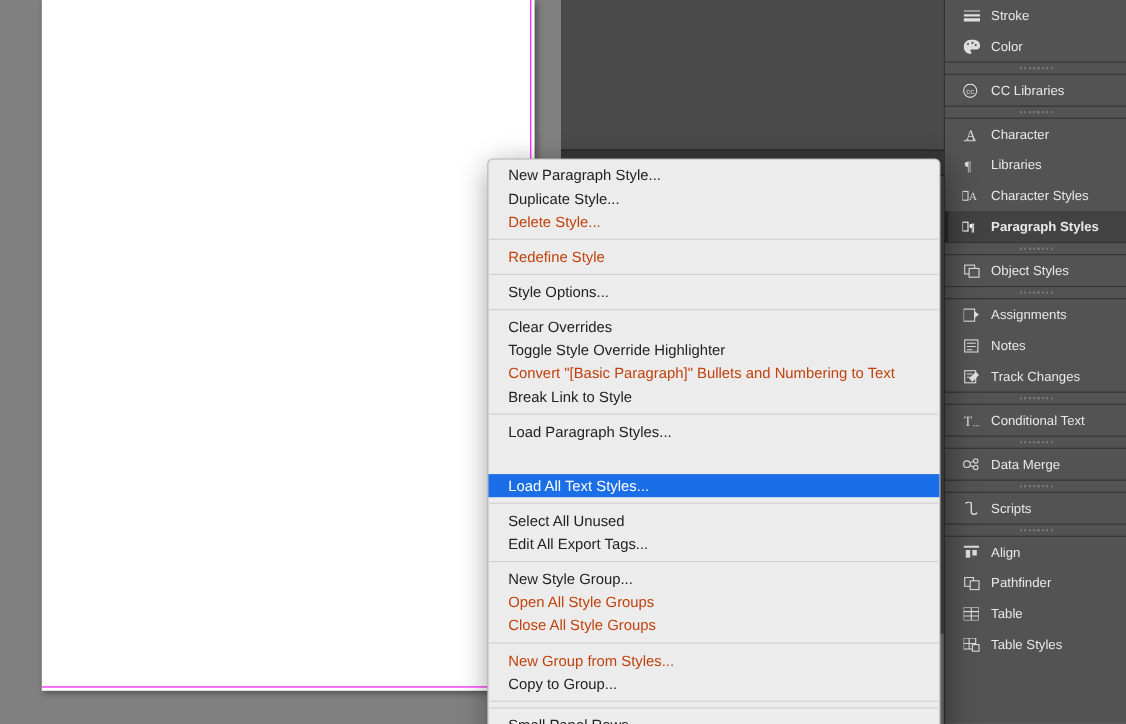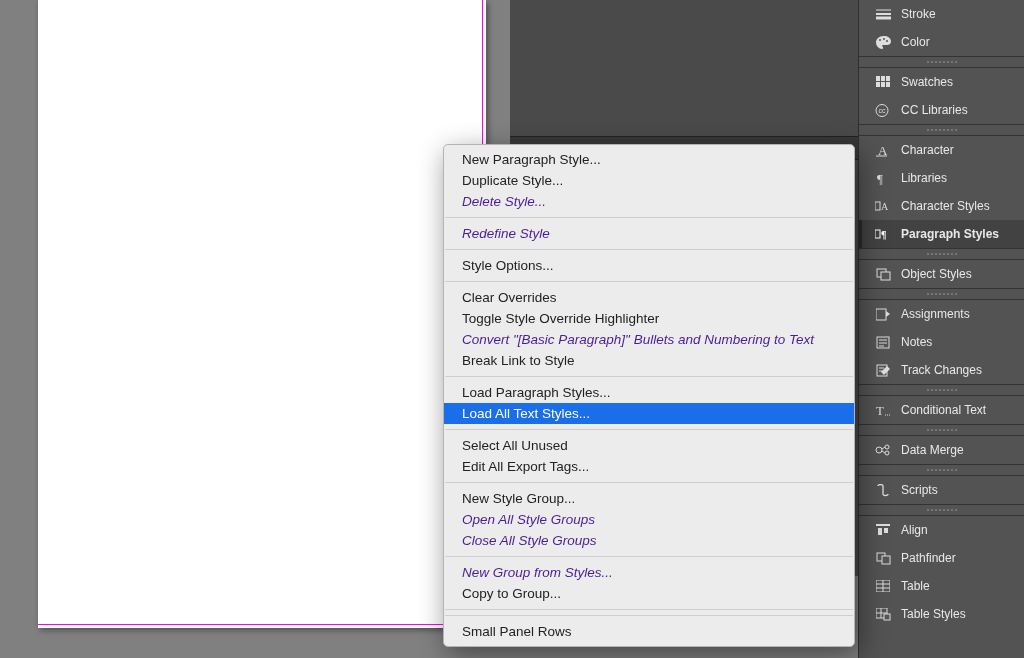--- a/index.html
+++ b/index.html
@@ -110,24 +110,25 @@
     box-shadow: 4px 8px 28px rgba(0,0,0,.45);
     padding: 4px 0;
     font-size: 13.5px;
     color: #222;
   }
   .menu-item {
     padding: 2px 18px 2px 18px;
     line-height: 17px;
     white-space: nowrap;
   }
-  .menu-item.disabled { color: #4c1d95; font-style: italic; }
+  .menu-item.disabled { color: #c2410c; }
   .menu-item.highlight {
     background: #1a6fe8;
     color: #ffffff;
+    margin-top: 28px;
   }
   .menu-sep {
     height: 1px;
     margin: 5px 1px;
     background: #cfcfcf;
   }
 
   
   svg { display:block; }
 </style>
@@ -164,35 +165,20 @@
             <circle cx="4" cy="4" r="1" fill="#555"></circle>
             <circle cx="8" cy="3" r="1" fill="#555"></circle>
             <circle cx="11" cy="5" r="1" fill="#555"></circle>
           </svg>
       </span>
       <span>Color</span>
     </div>
 
     <div class="panel-group-sep"></div>
 
-    <div class="panel-item">
-      <span class="icon">
-        <svg width="15" height="12" viewBox="0 0 15 12">
-            <g fill="#ddd">
-              <rect x="0" y="0" width="4" height="5"></rect>
-              <rect x="5" y="0" width="4" height="5"></rect>
-              <rect x="10" y="0" width="4" height="5"></rect>
-              <rect x="0" y="6" width="4" height="5"></rect>
-              <rect x="5" y="6" width="4" height="5"></rect>
-              <rect x="10" y="6" width="4" height="5"></rect>
-            </g>
-          </svg>
-      </span>
-      <span>Swatches</span>
-    </div>
 
     <div class="panel-item">
       <span class="icon">
         <svg width="16" height="13" viewBox="0 0 16 13">
             <circle cx="7" cy="6.5" r="6" fill="none" stroke="#ddd" stroke-width="1"></circle>
             <text x="7" y="9" font-size="7" fill="#ddd" text-anchor="middle" font-family="Arial">cc</text>
           </svg>
       </span>
       <span>CC Libraries</span>
     </div>

